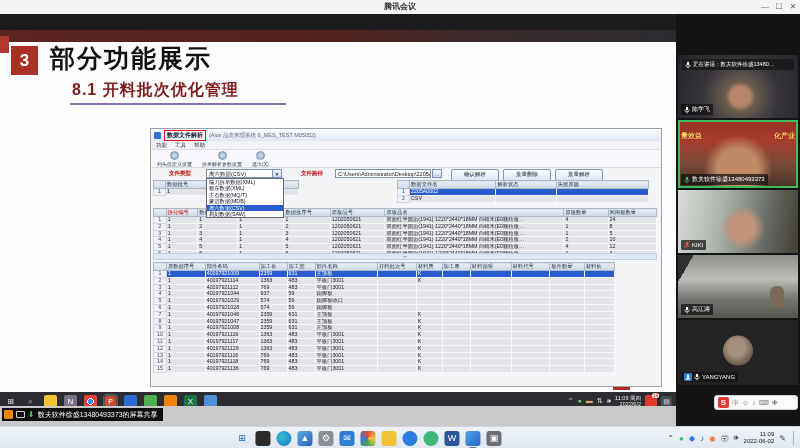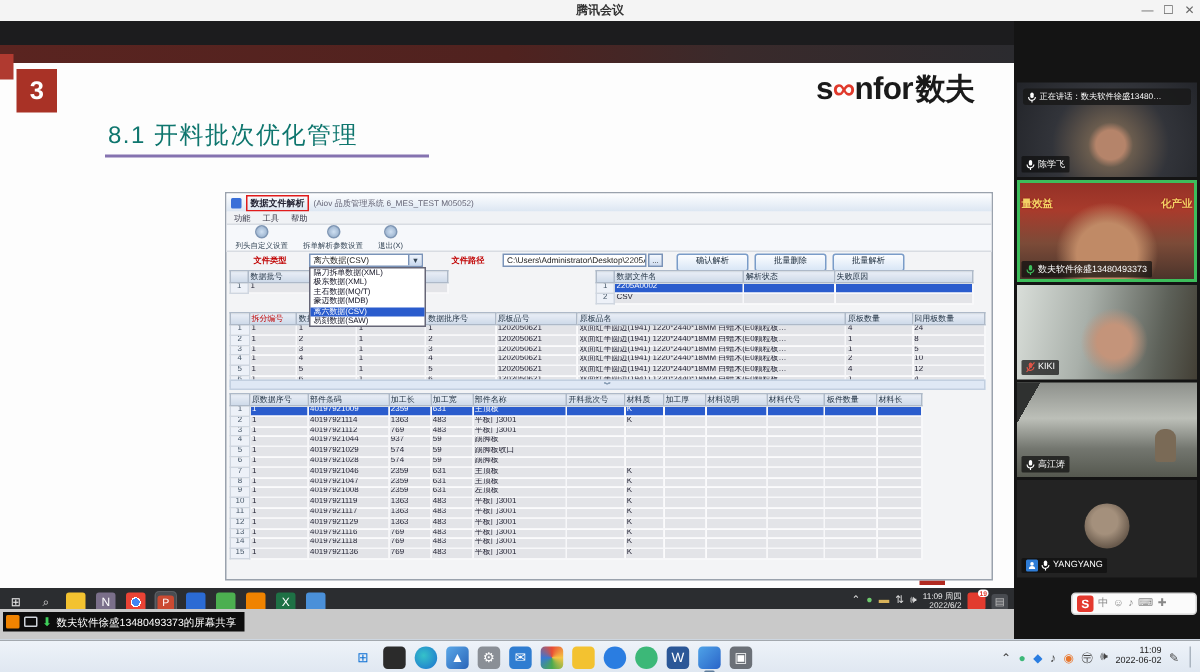--- a/index.html
+++ b/index.html
@@ -14,21 +14,21 @@
 
   
   .share-region{left:0;top:14px;width:676px;height:412px;background:#1c1c1e;}
   .slide{left:0;top:16px;width:676px;height:362px;background:#fdfdfd;}
   .ppt-topbar{left:0;top:0;width:676px;height:12px;
     background:linear-gradient(90deg,#5a2420 0%,#50221f 50%,#3a2a2b 72%,#2b2b2f 100%);}
   .red-tab{left:0;top:6px;width:9px;height:17px;background:#b03a30;}
   .sec-box{left:11px;top:16px;width:27px;height:29px;background:#a93226;color:#fff;
     font-size:17px;font-weight:bold;text-align:center;line-height:29px;}
   .slide-title{left:50px;top:12px;font-size:25px;font-weight:800;color:#111;letter-spacing:2px;}
-  .slide-subtitle{left:72px;top:50px;font-size:16px;font-weight:normal;color:#0f766e;letter-spacing:1px;}
+  .slide-subtitle{left:72px;top:50px;font-size:16px;font-weight:bold;color:#7f1d1d;letter-spacing:1px;}
   .subtitle-rule{left:70px;top:73px;width:216px;height:2px;background:#8573b0;}
   .logo{left:544px;top:16px;font-size:21px;font-weight:bold;color:#1a1a1a;letter-spacing:-.5px;}
   .logo .inf{color:#e0392b;font-weight:800;}
   .logo .cn{font-weight:800;margin-left:2px;font-size:20px;}
   .slide-redsq{left:613px;top:342px;width:17px;height:18px;background:#b22a20;}
 
   
   .erp{left:150px;top:98px;width:510px;height:257px;background:#f3f4f6;border:1px solid #9aa2ad;
        font-size:6px;color:#222;}
   .erp-titlebar{left:0;top:0;width:100%;height:12px;background:linear-gradient(#fdfeff,#dce6f2);
@@ -145,23 +145,23 @@
   <div class="abs winctl" style="right:28px;">—</div>
   <div class="abs winctl" style="right:14px;">☐</div>
   <div class="abs winctl" style="right:0;">✕</div>
 </div>
 
 <div class="abs share-region">
   <div class="abs slide">
     <div class="abs ppt-topbar"></div>
     <div class="abs red-tab"></div>
     <div class="abs sec-box">3</div>
+    <div class="abs slide-title">部分功能展示</div>
     <div class="abs slide-subtitle">8.1 开料批次优化管理</div>
     <div class="abs subtitle-rule"></div>
-    <div class="abs logo"><span>s</span><span class="inf">∞</span><span>nfor</span><span class="cn">数夫</span></div>
     <div class="abs slide-redsq"></div>
 
     <div class="abs erp">
       <div class="abs erp-titlebar">
         <span class="erp-appicon"></span>
         <span class="erp-title">数据文件解析</span>
         <span class="erp-title-suffix">(Aiov 品质管理系统 6_MES_TEST M05052)</span>
       </div>
       <div class="abs erp-menubar">
         <span>功能</span>

